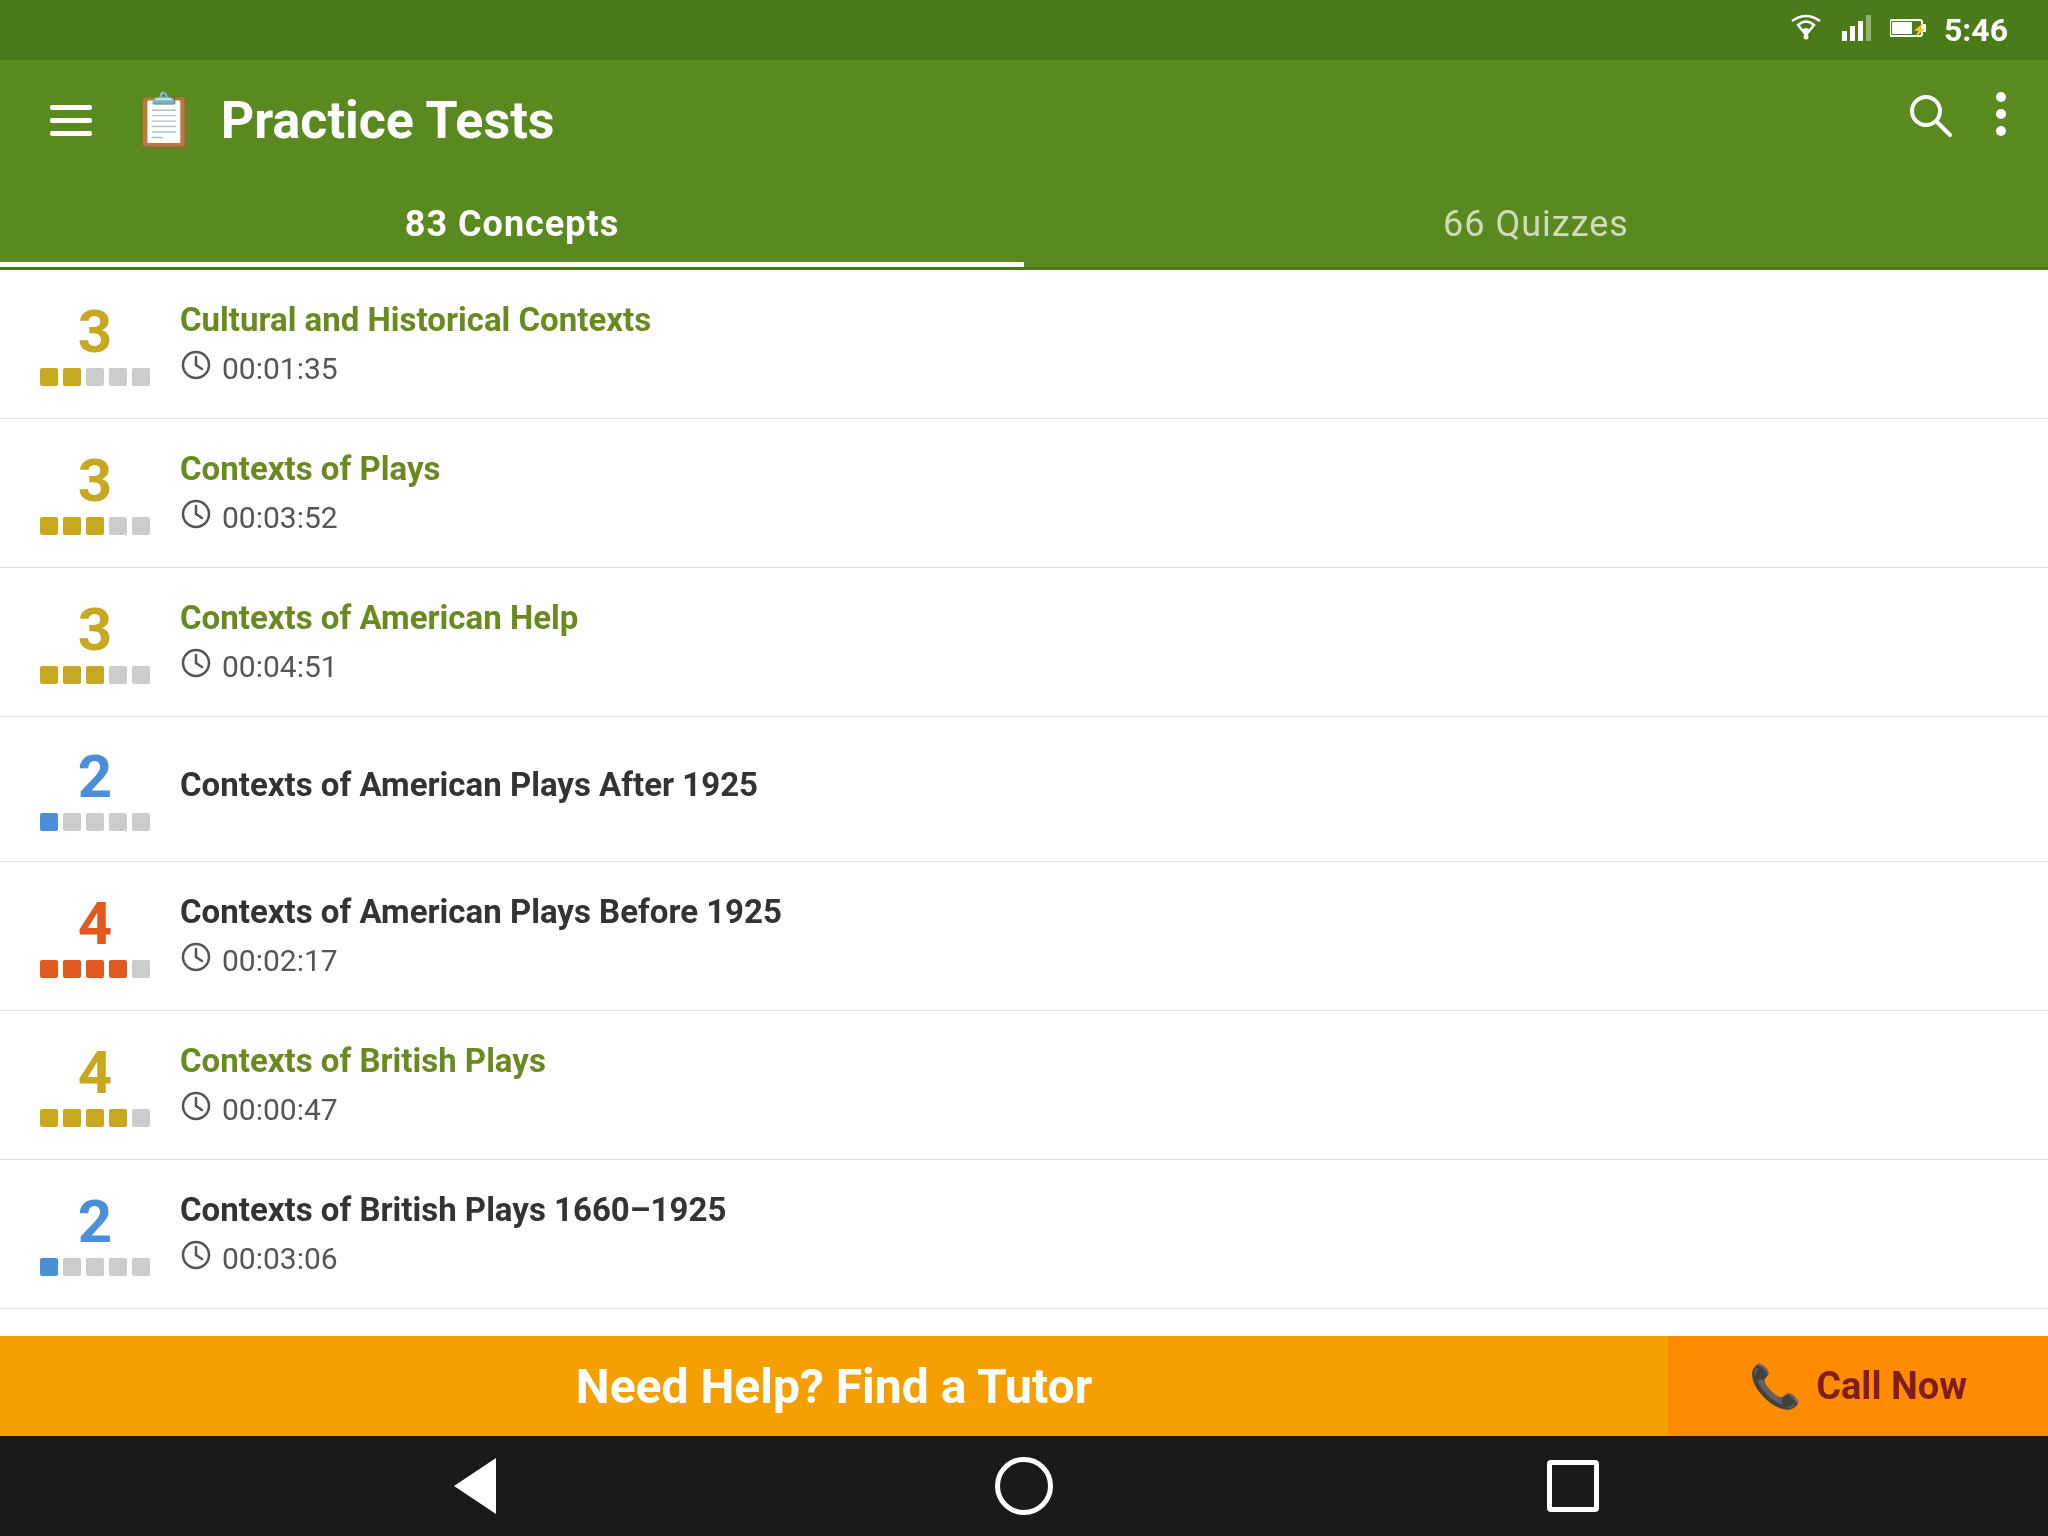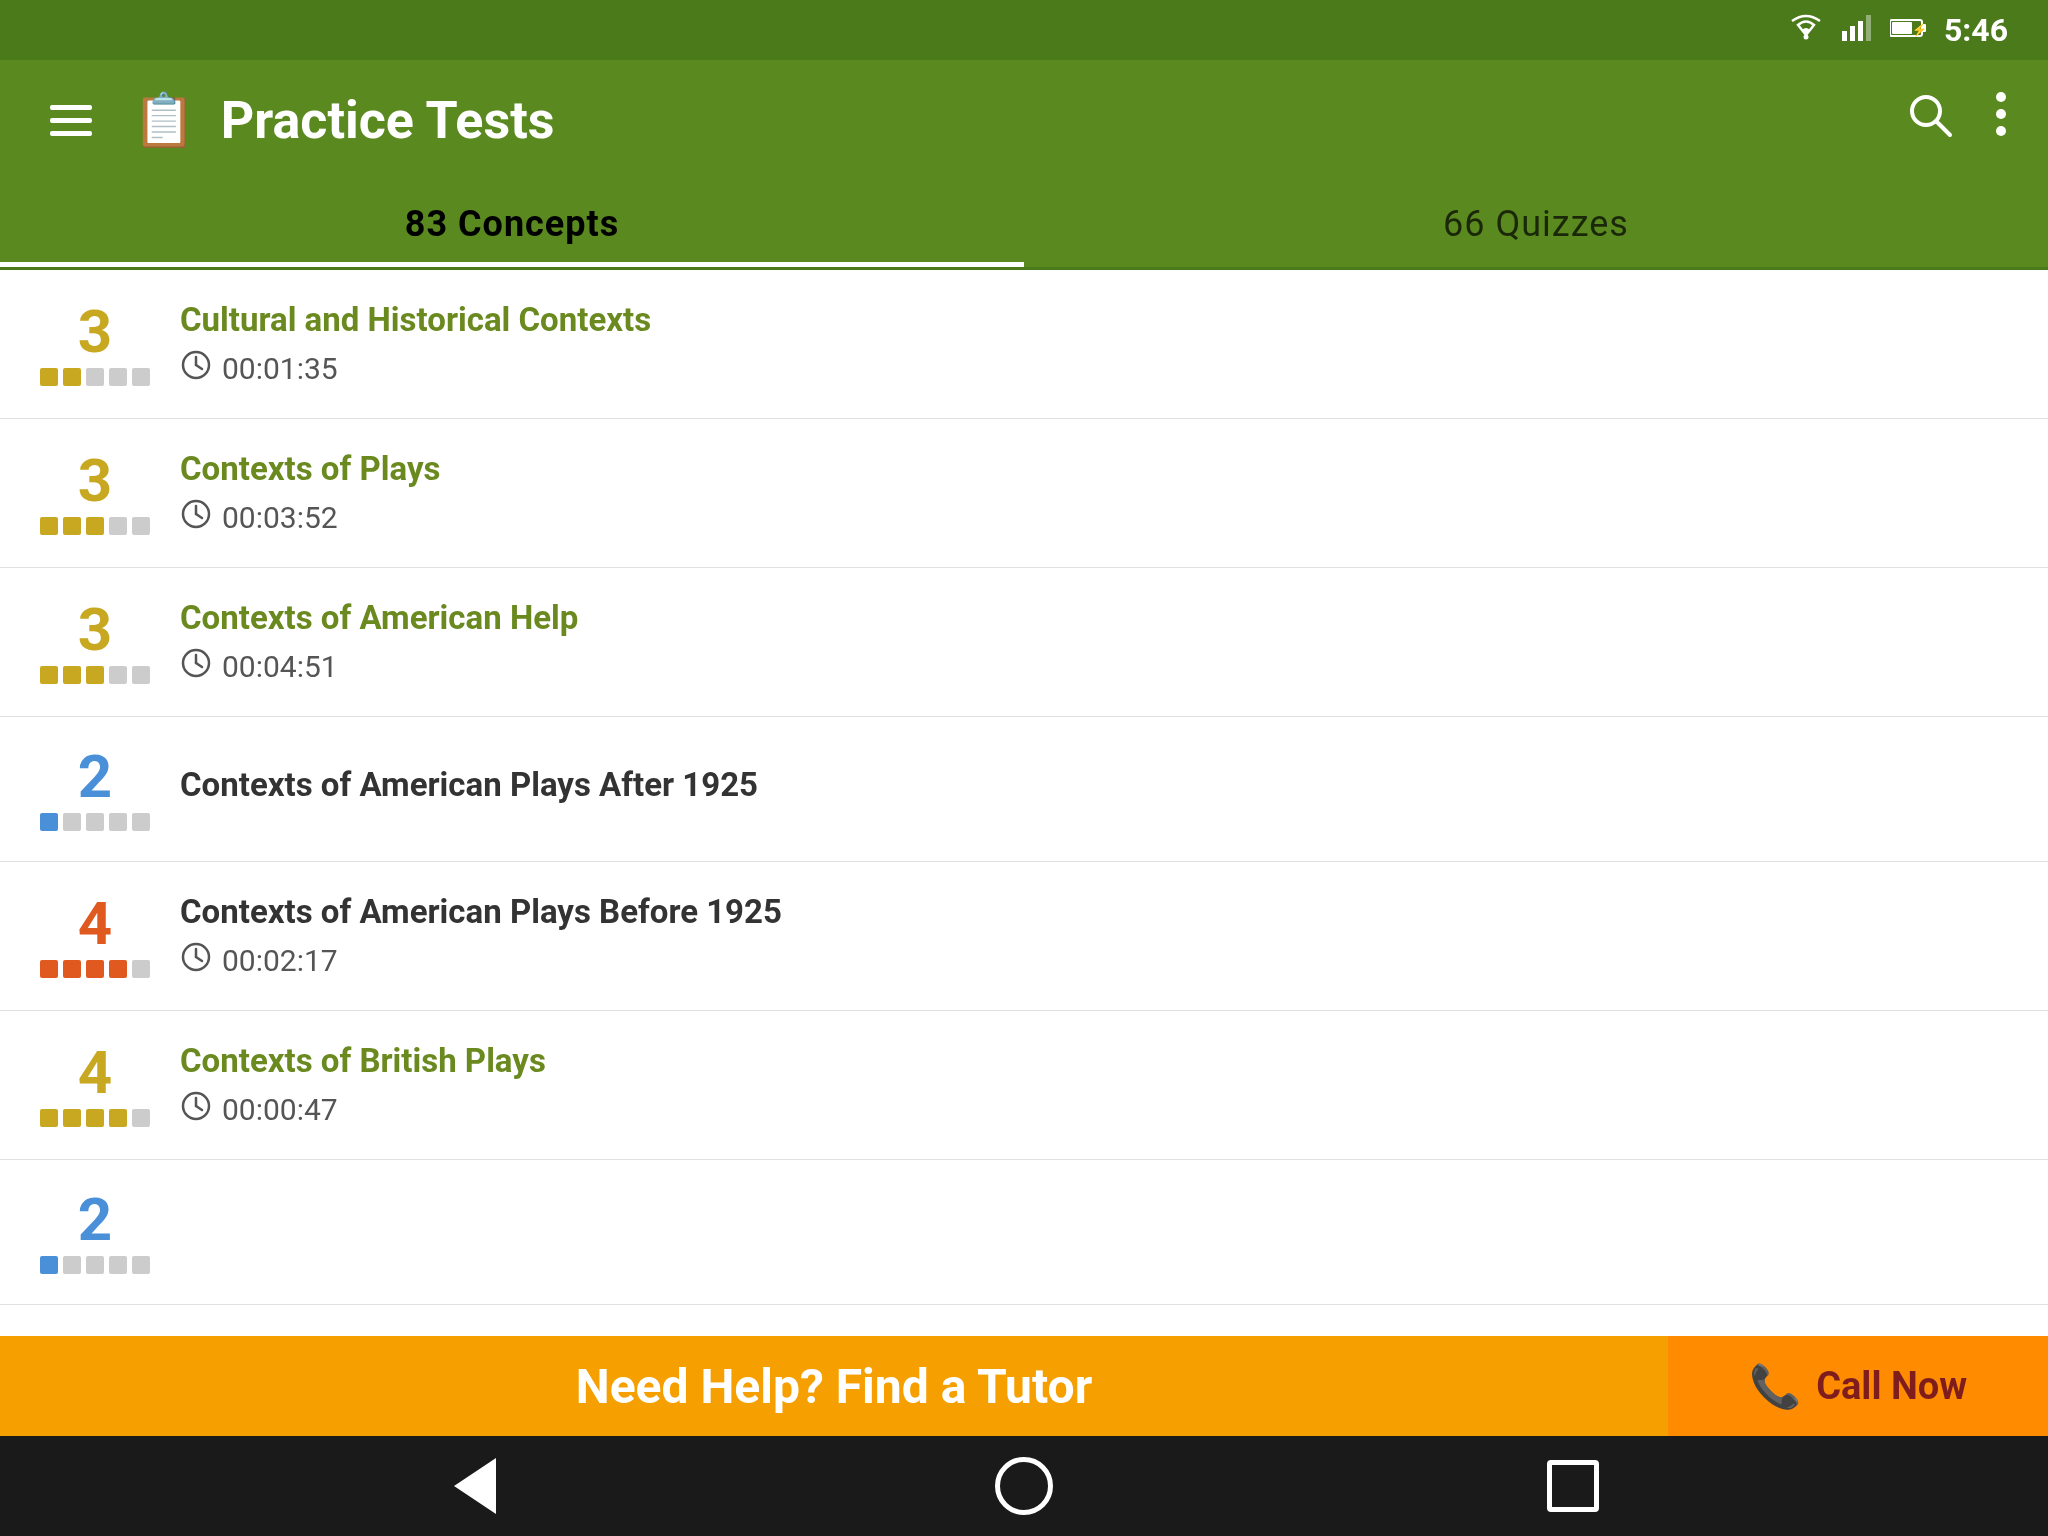--- a/index.html
+++ b/index.html
@@ -90,21 +90,21 @@
       background: #5a8a1f;
       height: 90px;
       display: flex;
       border-bottom: 3px solid #4a7a19;
     }
     .tab {
       flex: 1;
       display: flex;
       align-items: center;
       justify-content: center;
-      color: #000000;
+      color: #ffffff;
       font-size: 36px;
       font-weight: bold;
       cursor: pointer;
       position: relative;
       letter-spacing: 1px;
     }
     .tab.active::after {
       content: '';
       position: absolute;
       bottom: 0;
@@ -473,20 +473,31 @@
       <div class="score-badge">
         <div class="score-number" style="color: rgb(74, 144, 217);">2</div>
         <div class="score-dots">
           <div class="dot" style="background: rgb(74, 144, 217);"></div>
           <div class="dot" style="background: rgb(204, 204, 204);"></div>
           <div class="dot" style="background: rgb(204, 204, 204);"></div>
           <div class="dot" style="background: rgb(204, 204, 204);"></div>
           <div class="dot" style="background: rgb(204, 204, 204);"></div>
         </div>
       </div>
+      <div class="item-details">
+        <div class="item-title normal">Contexts of British Plays 1660–1925</div>
+        <div class="item-time">
+          <span class="clock-icon"><svg width="32" height="32" viewBox="0 0 32 32" fill="none">
+        <circle cx="16" cy="16" r="13" stroke="#555" stroke-width="2.5"></circle>
+        <line x1="16" y1="8" x2="16" y2="16" stroke="#555" stroke-width="2.5" stroke-linecap="round"></line>
+        <line x1="16" y1="16" x2="22" y2="20" stroke="#555" stroke-width="2.5" stroke-linecap="round"></line>
+      </svg></span>
+          <span>00:03:06</span>
+        </div>
+      </div>
     </div>
     <div class="list-item"></div>
   </div>
 
 <div class="bottom-banner">
   <div class="banner-help">
     <span class="banner-help-text">Need Help? Find a Tutor</span>
   </div>
   <div class="banner-call">
     <span class="phone-icon">📞</span>

